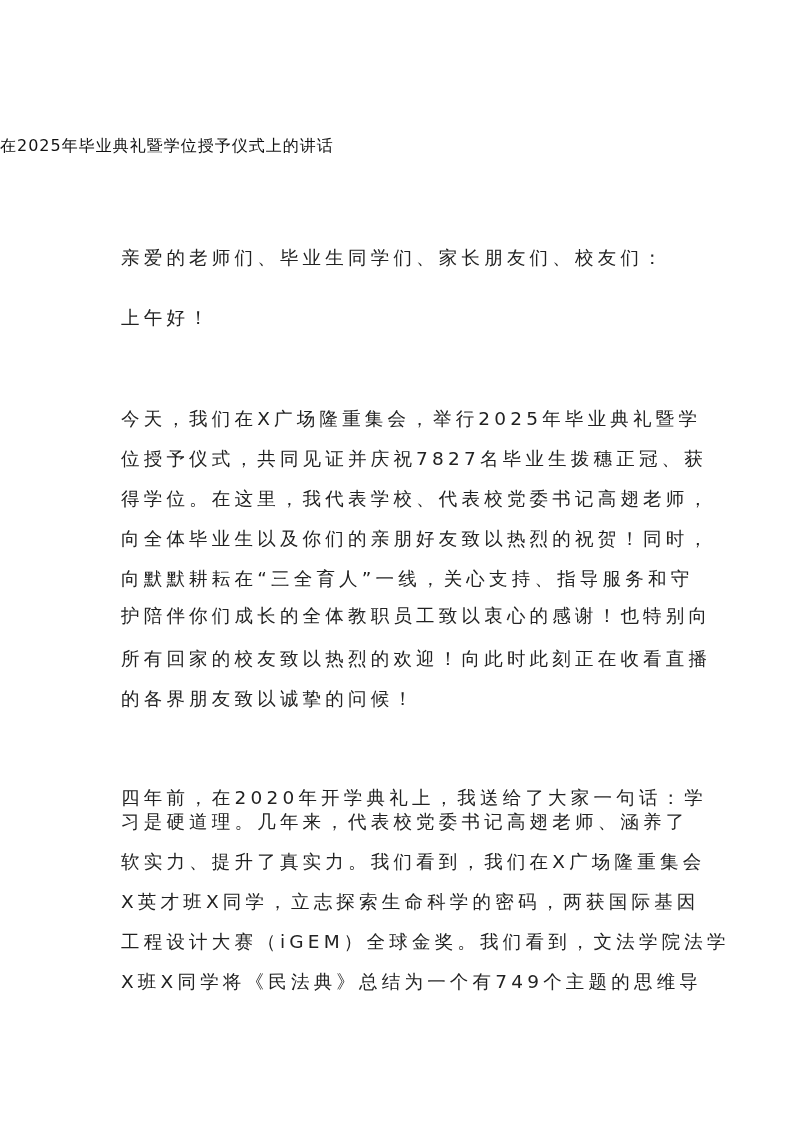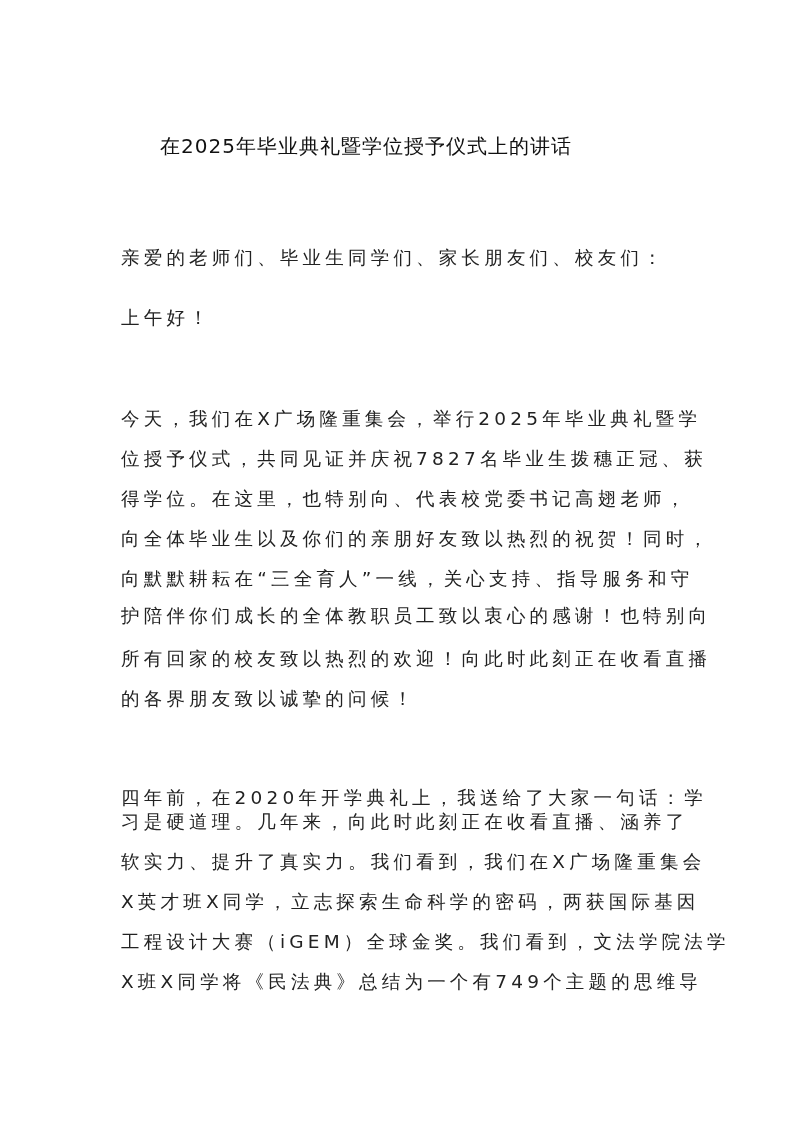--- a/index.html
+++ b/index.html
@@ -1,45 +1,45 @@
 <!DOCTYPE html>
 <html><head>
 <meta charset="utf-8">
 <style>
   html, body { margin: 0; padding: 0; background: #ffffff; }
   body { width: 793px; height: 1122px; position: relative; overflow: hidden;
          font-family: "DejaVu Sans", sans-serif; color: #1a1a1a; }
   .page { position: absolute; left: 0; top: 0; width: 793px; height: 1122px; background: #fff; }
-  .title { position: absolute; left: 0; width: 732px; top: 128px; text-align: center;
-           font-size: 20px; line-height: 36px; letter-spacing: 1px; color: #111; }
+  .title { position: absolute; left: 0; width: 732px; top: 128px; 
+           font-size: 16px; line-height: 36px; letter-spacing: 1px; color: #111; }
   .line { position: absolute; left: 121px; width: 555px; font-size: 18.5px; line-height: 24px;
           letter-spacing: 4.2px; white-space: nowrap; color: #222; text-align: justify; text-align-last: justify; }
   .line.short { text-align: center; text-align-last: left; }
 </style>
 </head>
 <body>
 
 <div class="page">
   <div class="title">在2025年毕业典礼暨学位授予仪式上的讲话</div>
 
   <div class="line short" style="top:246px">亲爱的老师们、毕业生同学们、家长朋友们、校友们：</div>
   <div class="line short" style="top:306px">上午好！</div>
 
   <div>
     <div class="line" style="top:407px">今天，我们在X广场隆重集会，举行2025年毕业典礼暨学</div>
     <div class="line" style="top:447px">位授予仪式，共同见证并庆祝7827名毕业生拨穗正冠、获</div>
-    <div class="line" style="top:487px">得学位。在这里，也特别向、代表校党委书记高翅老师，</div>
+    <div class="line" style="top:487px">得学位。在这里，我代表学校、代表校党委书记高翅老师，</div>
     <div class="line" style="top:527px">向全体毕业生以及你们的亲朋好友致以热烈的祝贺！同时，</div>
     <div class="line" style="top:567px">向默默耕耘在“三全育人”一线，关心支持、指导服务和守</div>
     <div class="line" style="top:604px">护陪伴你们成长的全体教职员工致以衷心的感谢！也特别向</div>
     <div class="line" style="top:647px">所有回家的校友致以热烈的欢迎！向此时此刻正在收看直播</div>
     <div class="line short" style="top:687px">的各界朋友致以诚挚的问候！</div>
   </div>
 
   <div>
     <div class="line" style="top:786px">四年前，在2020年开学典礼上，我送给了大家一句话：学</div>
-    <div class="line" style="top:810px">习是硬道理。几年来，向此时此刻正在收看直播、涵养了</div>
+    <div class="line" style="top:810px">习是硬道理。几年来，代表校党委书记高翅老师、涵养了</div>
     <div class="line" style="top:850px">软实力、提升了真实力。我们看到，我们在X广场隆重集会</div>
     <div class="line" style="top:890px">X英才班X同学，立志探索生命科学的密码，两获国际基因</div>
     <div class="line" style="top:930px">工程设计大赛（iGEM）全球金奖。我们看到，文法学院法学</div>
     <div class="line" style="top:970px">X班X同学将《民法典》总结为一个有749个主题的思维导</div>
   </div>
 </div>
 
 </body></html>

